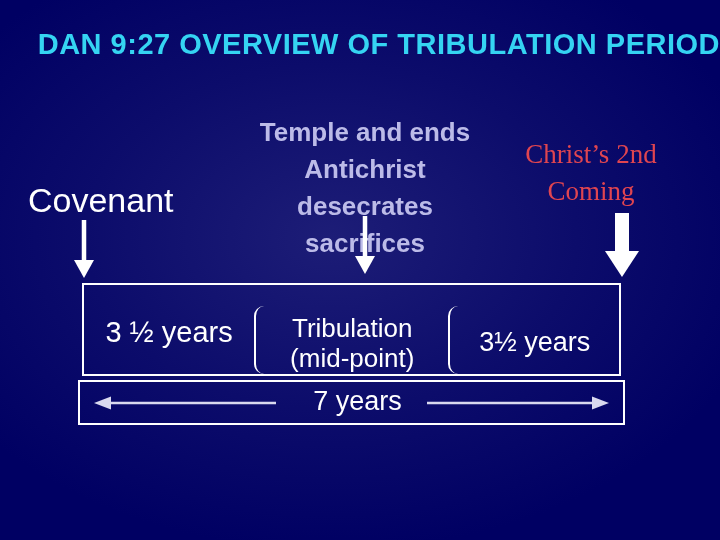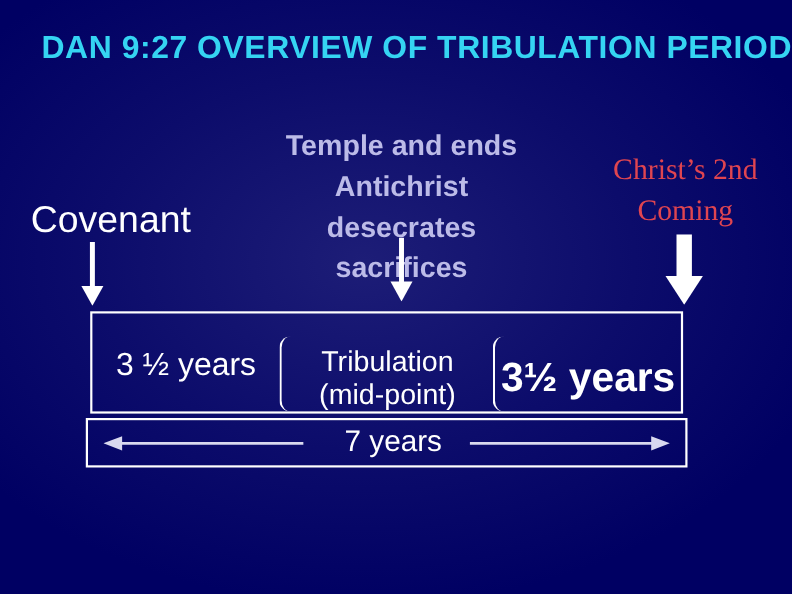--- a/index.html
+++ b/index.html
@@ -46,21 +46,21 @@
     width: 262px;
     text-align: center;
     color: #bcbbe8;
     font-size: 26px;
     font-weight: bold;
     line-height: 37px;
   }
 
   .christ-label {
     position: absolute;
-    left: 540px;
+    left: 508px;
     top: 136px;
     width: 166px;
     text-align: center;
     color: #e04550;
     font-family: "Liberation Serif", serif;
     font-size: 27px;
     font-weight: 400;
     line-height: 37px;
   }
 
@@ -85,21 +85,21 @@
     align-items: center;
     justify-content: center;
     box-sizing: border-box;
     color: #ffffff;
     padding-top: 5px;
     border-radius: 10px;
   }
   .t-cell + .t-cell { border-left: 2px solid #ffffff; margin-top: 21px; }
   .t-cell-1 { width: 31.8%; font-size: 29px; }
   .t-cell-2 { width: 36.3%; font-size: 26px; line-height: 30px; }
-  .t-cell-3 { width: 31.9%; font-size: 37px; font-weight: bold; }
+  .t-cell-3 { width: 31.9%; font-size: 27px; }
 
   .years-row {
     position: absolute;
     left: 78px;
     top: 380px;
     width: 547px;
     height: 45px;
     border: 2px solid #ffffff;
     box-sizing: border-box;
     display: flex;

